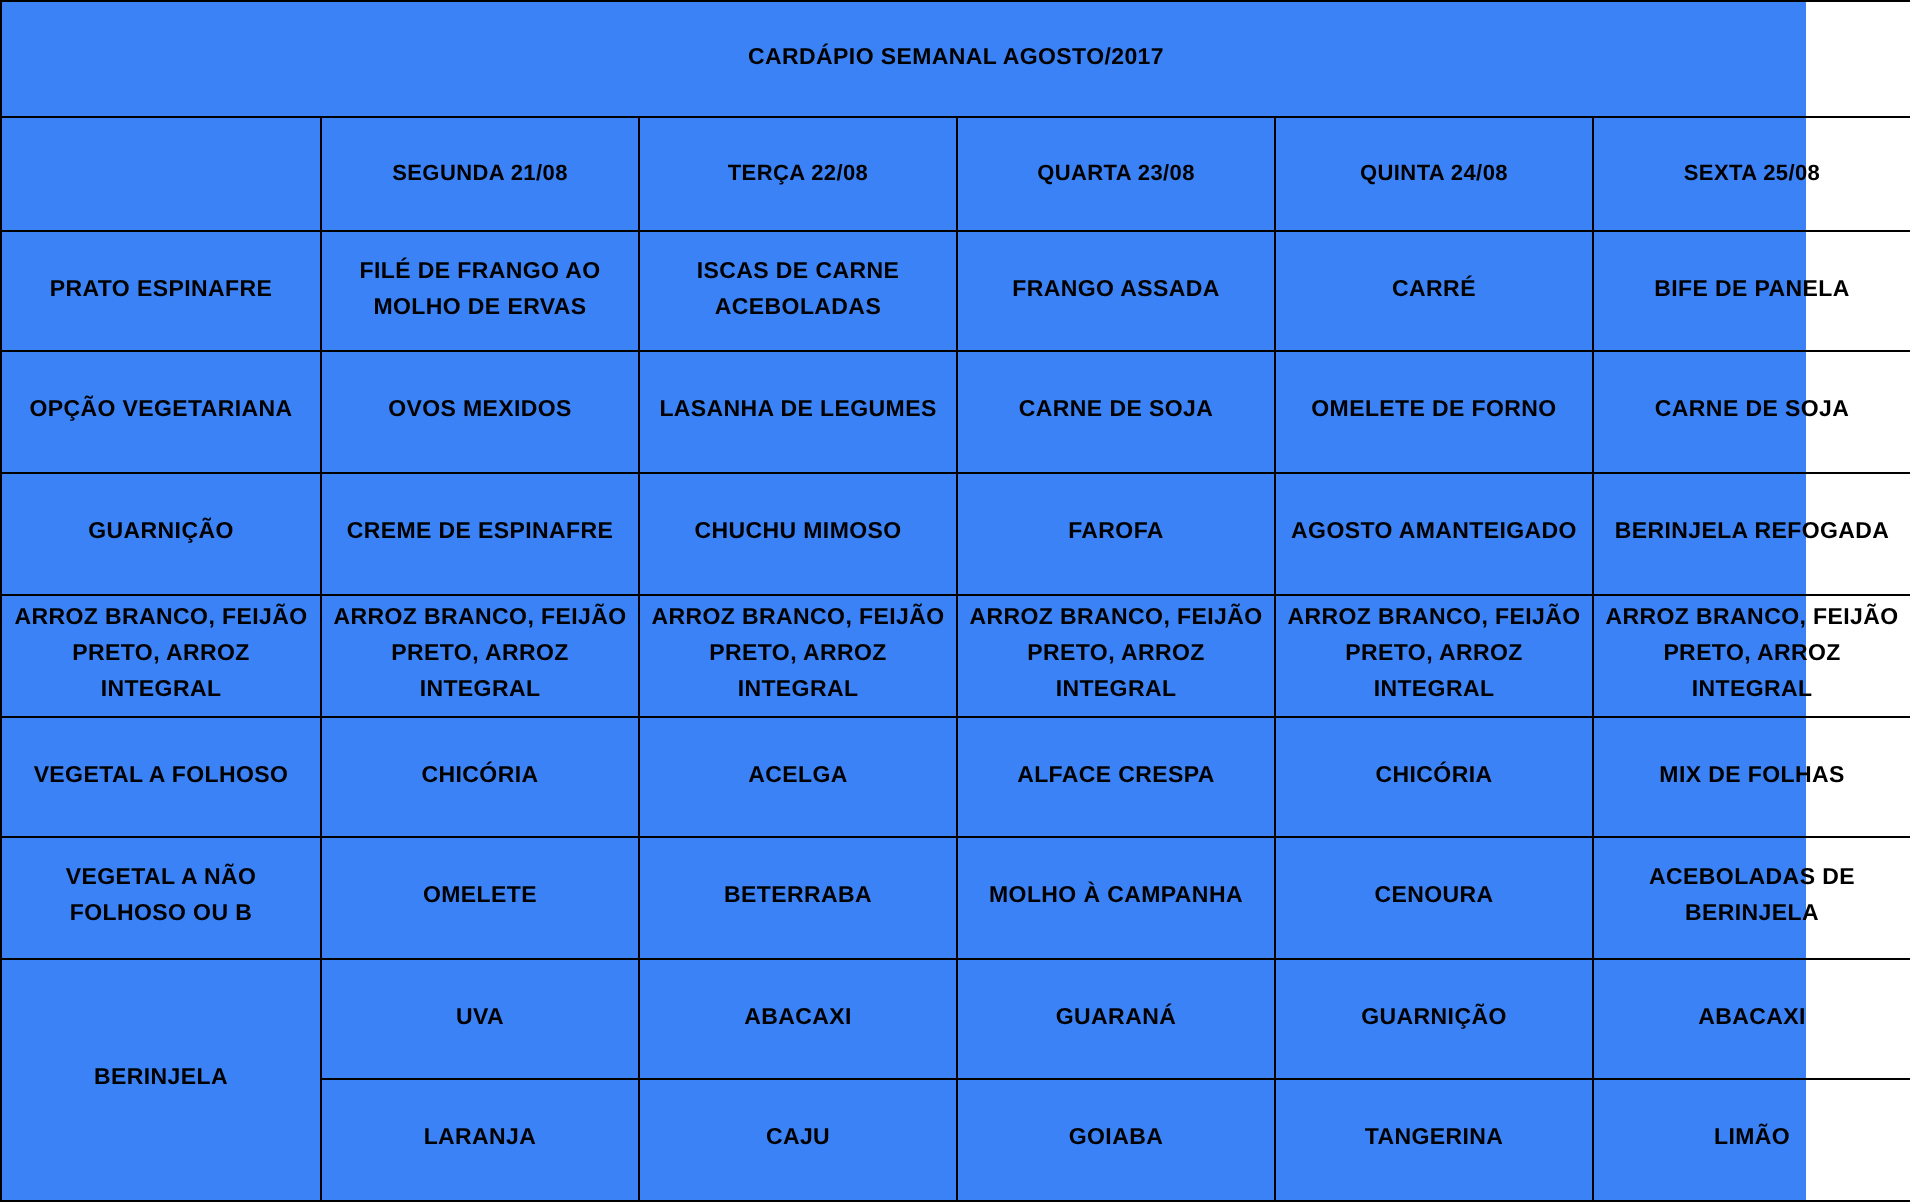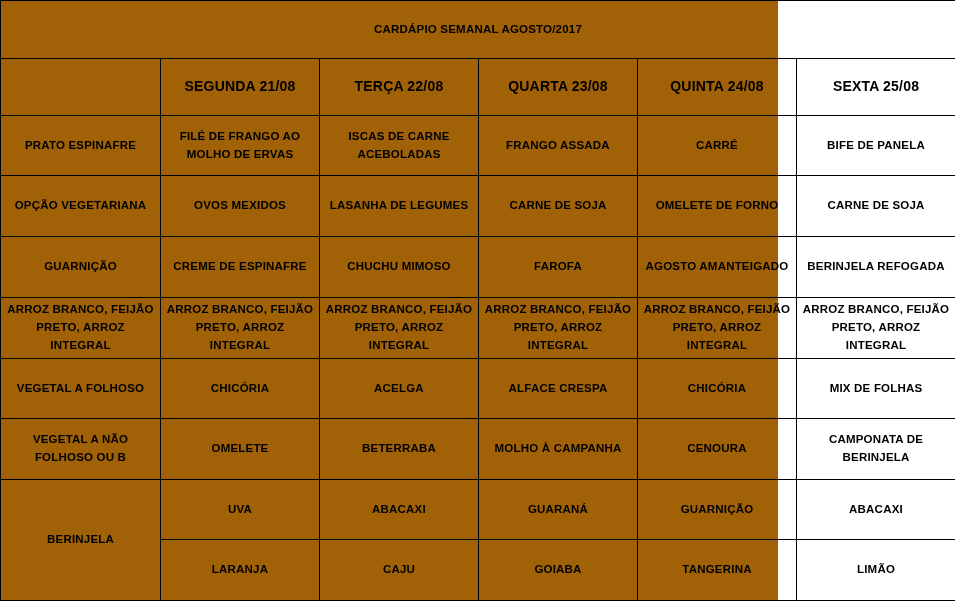--- a/index.html
+++ b/index.html
@@ -5,23 +5,23 @@
   html, body {
     margin: 0;
     padding: 0;
     background: #ffffff;
   }
   body {
     font-family: "Liberation Sans", sans-serif;
     color: #000000;
   }
   .sheet {
-    width: 778px;
+    width: 903px;
     height: 601px;
-    background: #a16207;
+    background: #3b82f6;
     box-sizing: border-box;
   }
   table.menu {
     width: 955px;
     height: 601px;
     border-collapse: collapse;
     table-layout: fixed;
   }
   table.menu td {
     border: 1px solid #000000;
@@ -35,21 +35,21 @@
     box-sizing: border-box;
     overflow: hidden;
   }
   td.title-cell {
     height: 56px;
     font-size: 12.5px;
     letter-spacing: 0.3px;
   }
   tr.header-row td {
     height: 54px;
-    font-size: 14px;
+    font-size: 11px;
   }
   td.row-label {
     text-align: left;
     padding-left: 6px;
     padding-right: 6px;
   }
   tr.data-row td {
     height: 58px;
   }
 </style>
@@ -125,21 +125,21 @@
       <td>CHICÓRIA</td>
       <td>MIX DE FOLHAS</td>
     </tr>
 
     <tr class="data-row">
       <td class="row-label">VEGETAL A NÃO FOLHOSO OU B</td>
       <td>OMELETE</td>
       <td>BETERRABA</td>
       <td>MOLHO À CAMPANHA</td>
       <td>CENOURA</td>
-      <td>CAMPONATA DE BERINJELA</td>
+      <td>ACEBOLADAS DE BERINJELA</td>
     </tr>
 
     <tr class="data-row">
       <td class="row-label" rowspan="2">BERINJELA</td>
       <td>UVA</td>
       <td>ABACAXI</td>
       <td>GUARANÁ</td>
       <td>GUARNIÇÃO</td>
       <td>ABACAXI</td>
     </tr>

